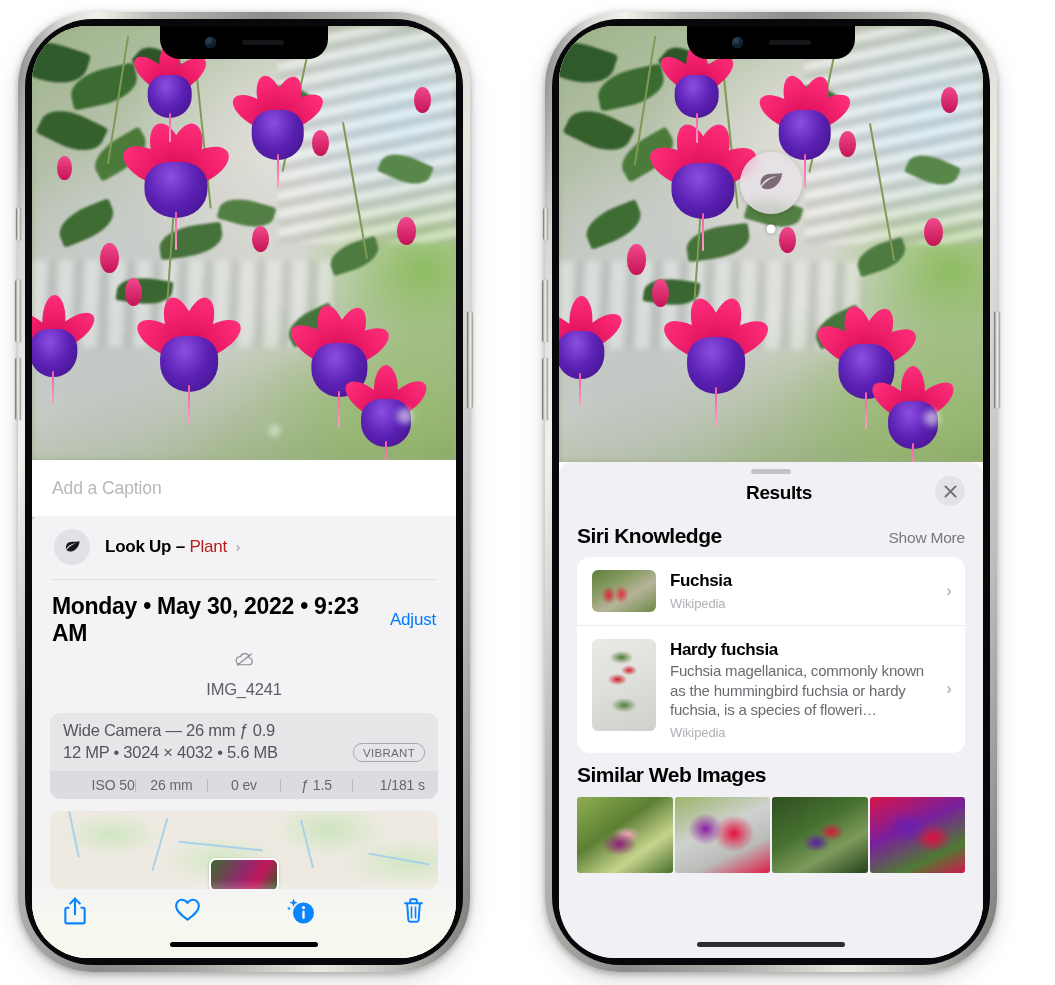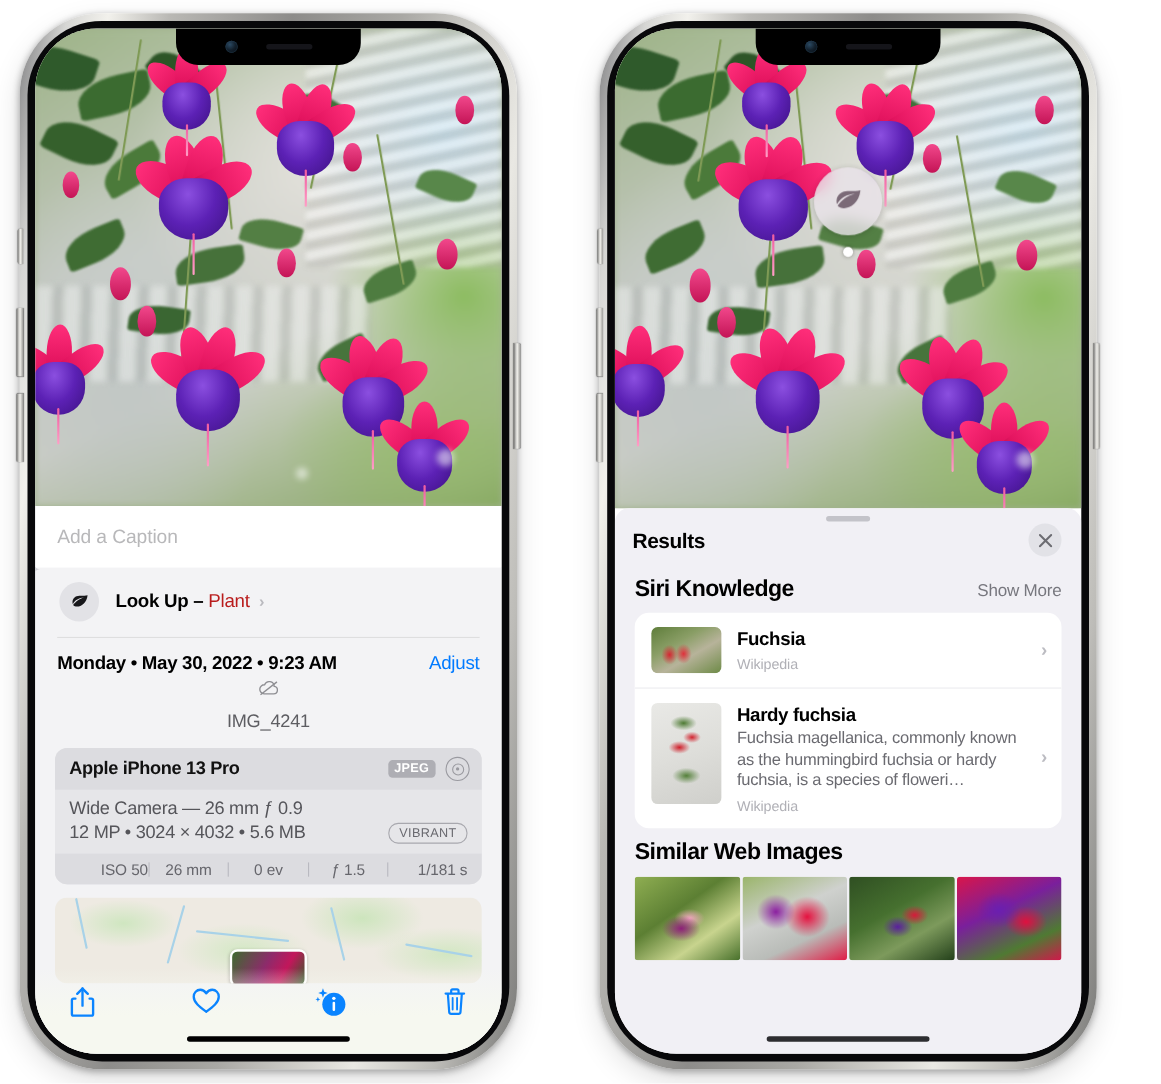--- a/index.html
+++ b/index.html
@@ -94,21 +94,21 @@
   .spark{position:absolute;color:#cfcfd4;line-height:1;}
   .spark.s1{left:-9px;top:-6px;font-size:17px;}
   .lookup-txt{font-size:17px;color:#000;font-weight:700;letter-spacing:-.25px;}
   .lookup-txt .sub{font-weight:400;color:#b91c1c;}
   .chev-grey{color:#b9b9be;font-size:15px;margin-left:4px;font-weight:600;}
 
   .divider{height:1px;background:#dededf;margin:0 20px;}
 
   .date-block{padding:13px 20px 12px 20px;}
   .date-line{display:flex;align-items:center;justify-content:space-between;}
-  .date-txt{font-size:17px;font-weight:700;color:#000;letter-spacing:-.3px;}
+  .date-txt{font-size:23px;font-weight:700;color:#000;letter-spacing:-.3px;}
   .adjust{font-size:17px;color:#007aff;letter-spacing:-.2px;}
   .fname-line{display:flex;align-items:center;gap:9px;margin-top:5px;flex-direction:column;}
   .fname{font-size:16.5px;color:#5d5d62;letter-spacing:-.2px;}
 
   .meta-card{margin:2px 18px 0 18px;border-radius:11px;overflow:hidden;background:#e6e6e9;}
   .meta-head{display:flex;align-items:center;justify-content:space-between;
     padding:8px 11px 8px 13px;background:#dcdce0;}
   .meta-head .title{font-size:16.5px;font-weight:700;color:#111;letter-spacing:-.3px;}
   .meta-head .right{display:flex;align-items:center;gap:9px;}
   .pill-jpeg{background:#aeaeb4;color:#fff;font-size:11.5px;font-weight:600;
@@ -156,21 +156,21 @@
     background:rgba(232,226,232,.80);backdrop-filter:blur(6px);
     display:flex;align-items:center;justify-content:center;
     box-shadow:0 1px 6px rgba(0,0,0,.18);}
   .vlu-dot{position:absolute;width:9px;height:9px;border-radius:50%;background:#fff;
     box-shadow:0 0 4px rgba(0,0,0,.35);}
 
   .results-sheet{position:absolute;left:0;right:0;bottom:0;background:#f1f0f5;
     border-radius:13px 13px 0 0;overflow:hidden;}
   .grabber{width:40px;height:5px;border-radius:3px;background:#c3c3c9;
     margin:7px auto 0 auto;}
-  .res-head{position:relative;padding:8px 0 10px 0;margin-left:16px;}
+  .res-head{position:relative;padding:8px 0 10px 0;text-align:center;margin-left:16px;}
   .res-title{font-size:19px;font-weight:700;color:#000;letter-spacing:-.4px;}
   .close-btn{position:absolute;right:18px;top:2px;width:30px;height:30px;border-radius:50%;
     background:#e2e2e7;display:flex;align-items:center;justify-content:center;}
 
   .sec-head{display:flex;align-items:baseline;justify-content:space-between;
     padding:10px 18px 9px 18px;}
   .sec-title{font-size:21px;font-weight:700;color:#000;letter-spacing:-.5px;}
   .sec-action{font-size:15.5px;color:#77777e;letter-spacing:-.2px;}
 
   .know-card{margin:0 18px;background:#fff;border-radius:13px;overflow:hidden;}
@@ -357,29 +357,20 @@
               <path d="M7.5 15.5h10.8a4.2 4.2 0 0 0 .6-8.36A5.6 5.6 0 0 0 8.1 5.3
                        A4.6 4.6 0 0 0 7.5 15.5z" fill="none" stroke="#8e8e93" stroke-width="1.5"></path>
               <line x1="3.5" y1="16.5" x2="22" y2="2" stroke="#8e8e93" stroke-width="1.6"></line>
             </svg>
           </span>
           <span class="fname">IMG_4241</span>
         </div>
       </div>
 
       <div class="meta-card">
-        <div class="meta-head">
-          <span class="title">Apple iPhone 13 Pro</span>
-          <span class="right">
-            <span class="pill-jpeg">JPEG</span>
-            <span class="lens-ic">
-                <i></i>
-              </span>
-          </span>
-        </div>
         <div class="meta-body">
           <div class="meta-l1">Wide Camera — 26 mm ƒ 0.9</div>
           <div class="meta-l2row">
             <span class="meta-l2">12 MP • 3024 × 4032 • 5.6 MB</span>
             <span class="pill-vibrant">VIBRANT</span>
           </div>
         </div>
         <div class="meta-foot">
           <span>ISO 50</span>
           <span class="sep"></span>

